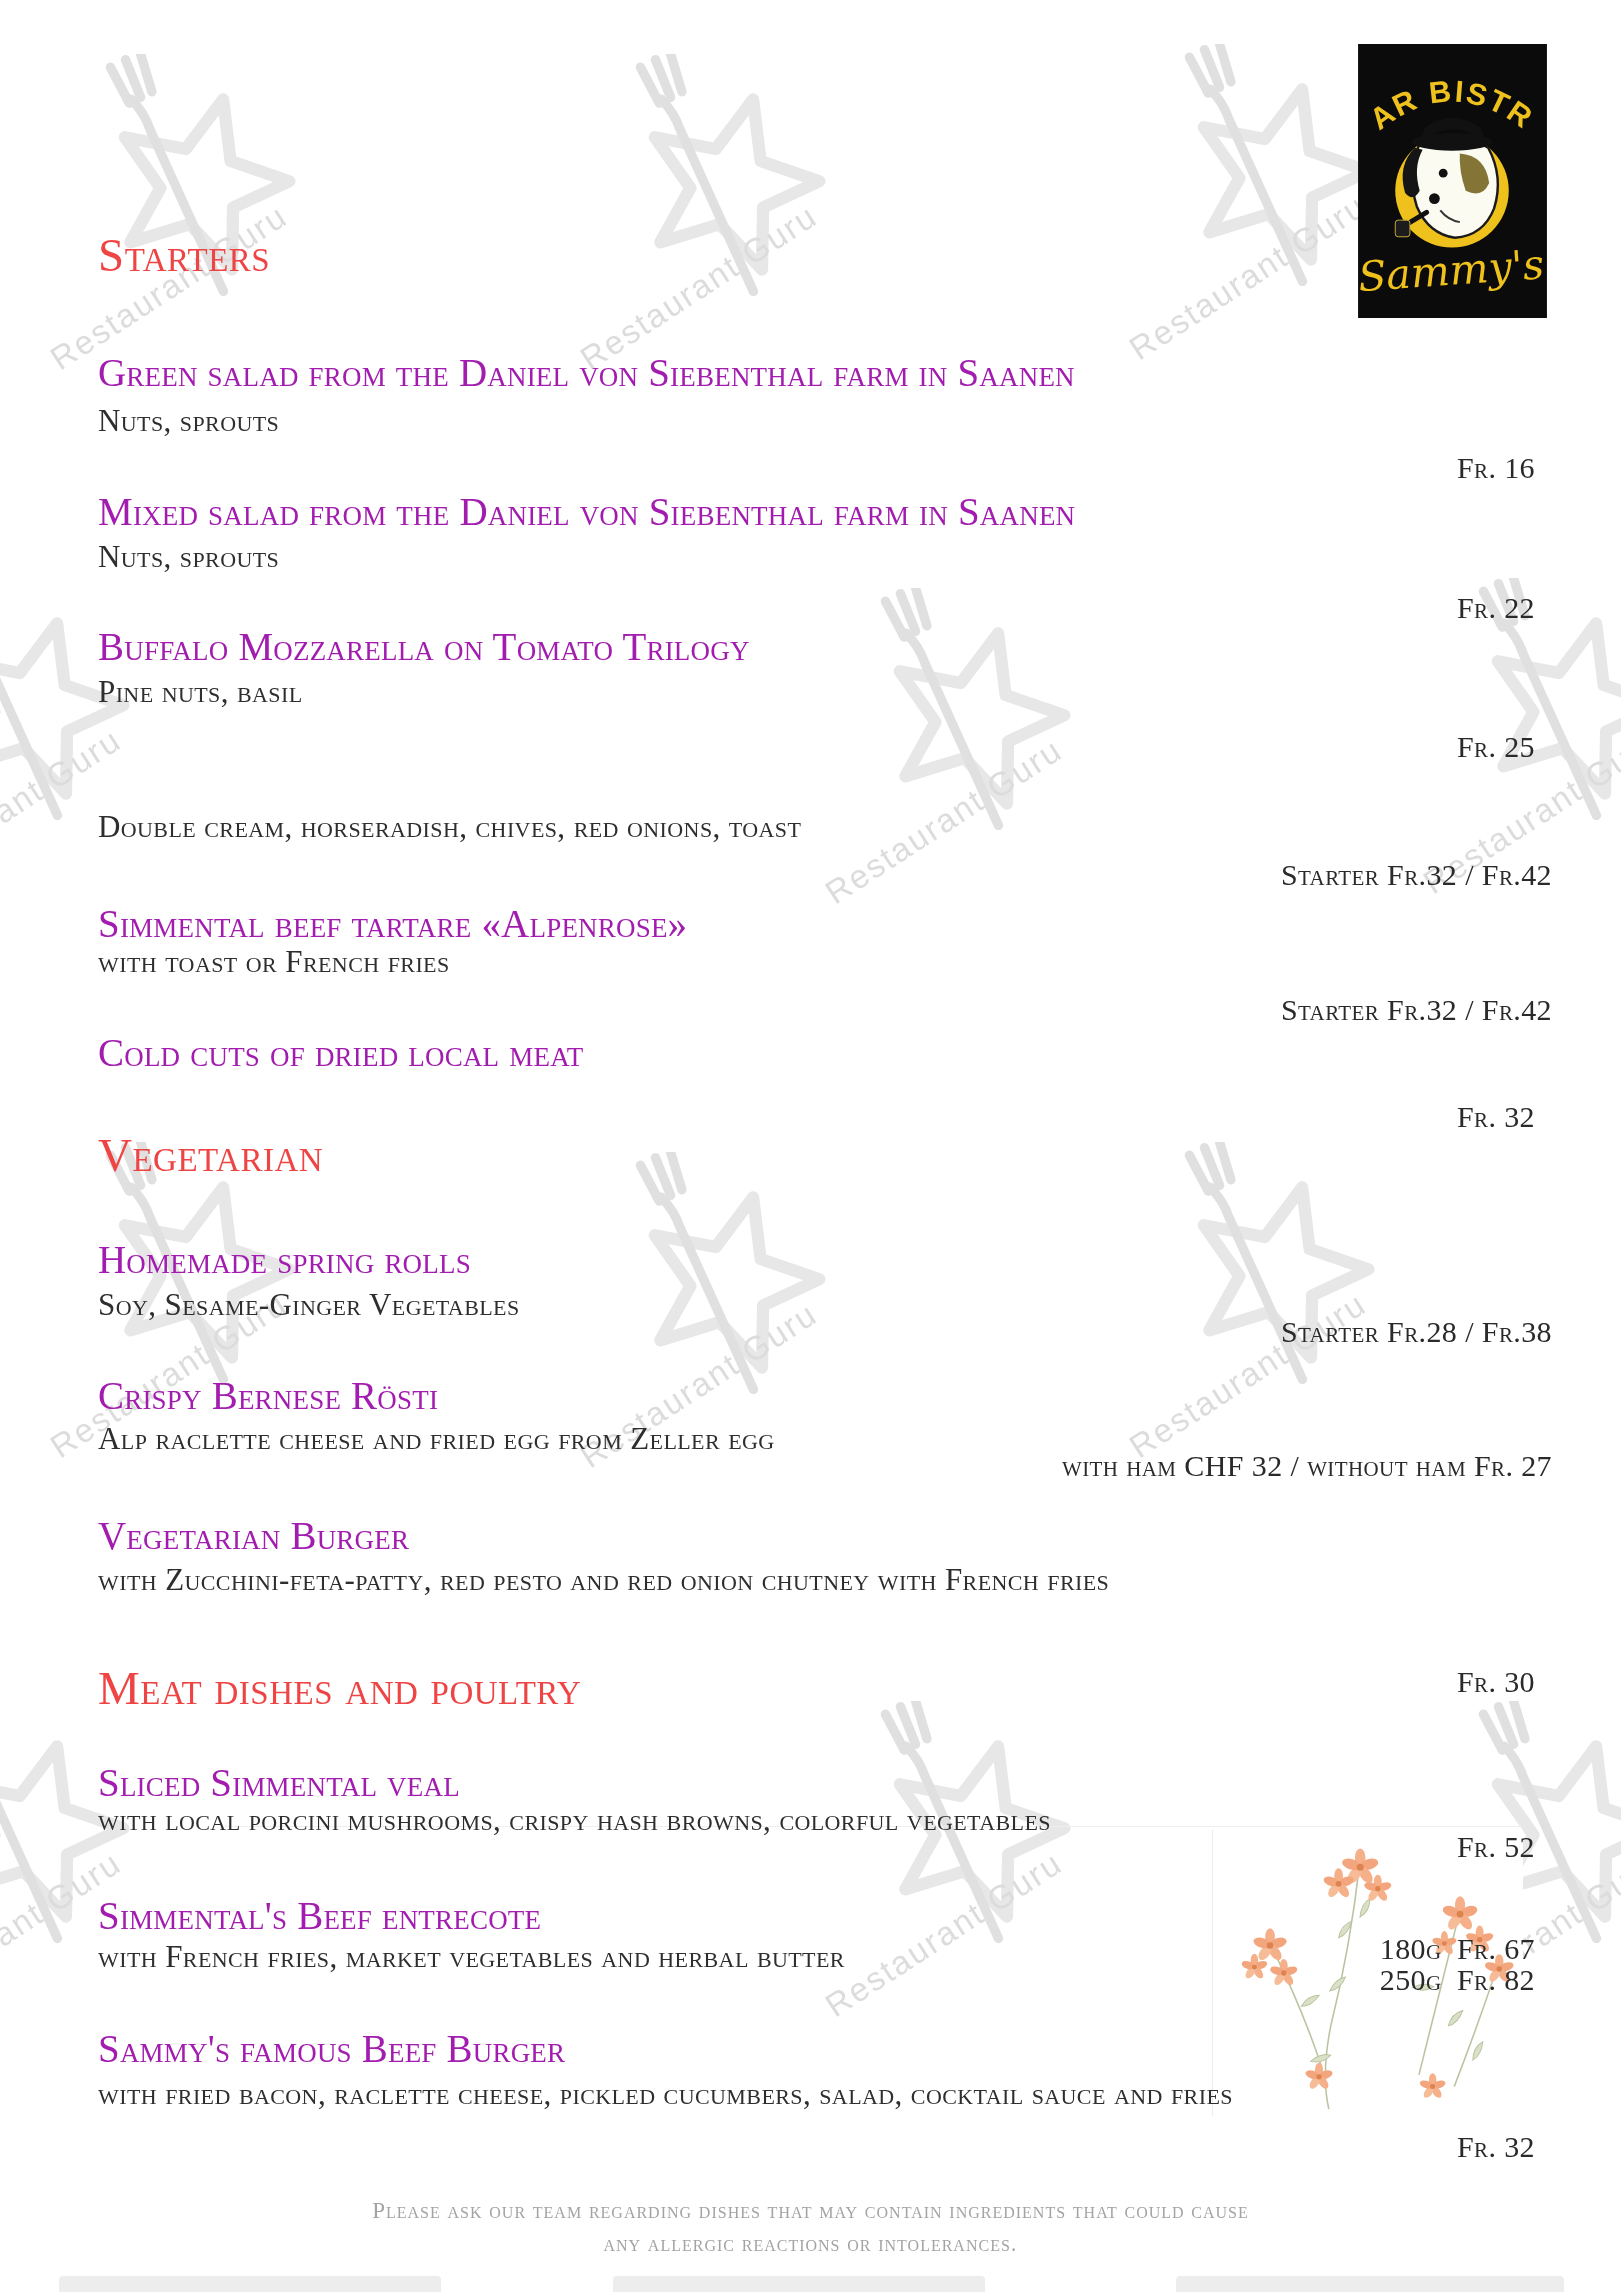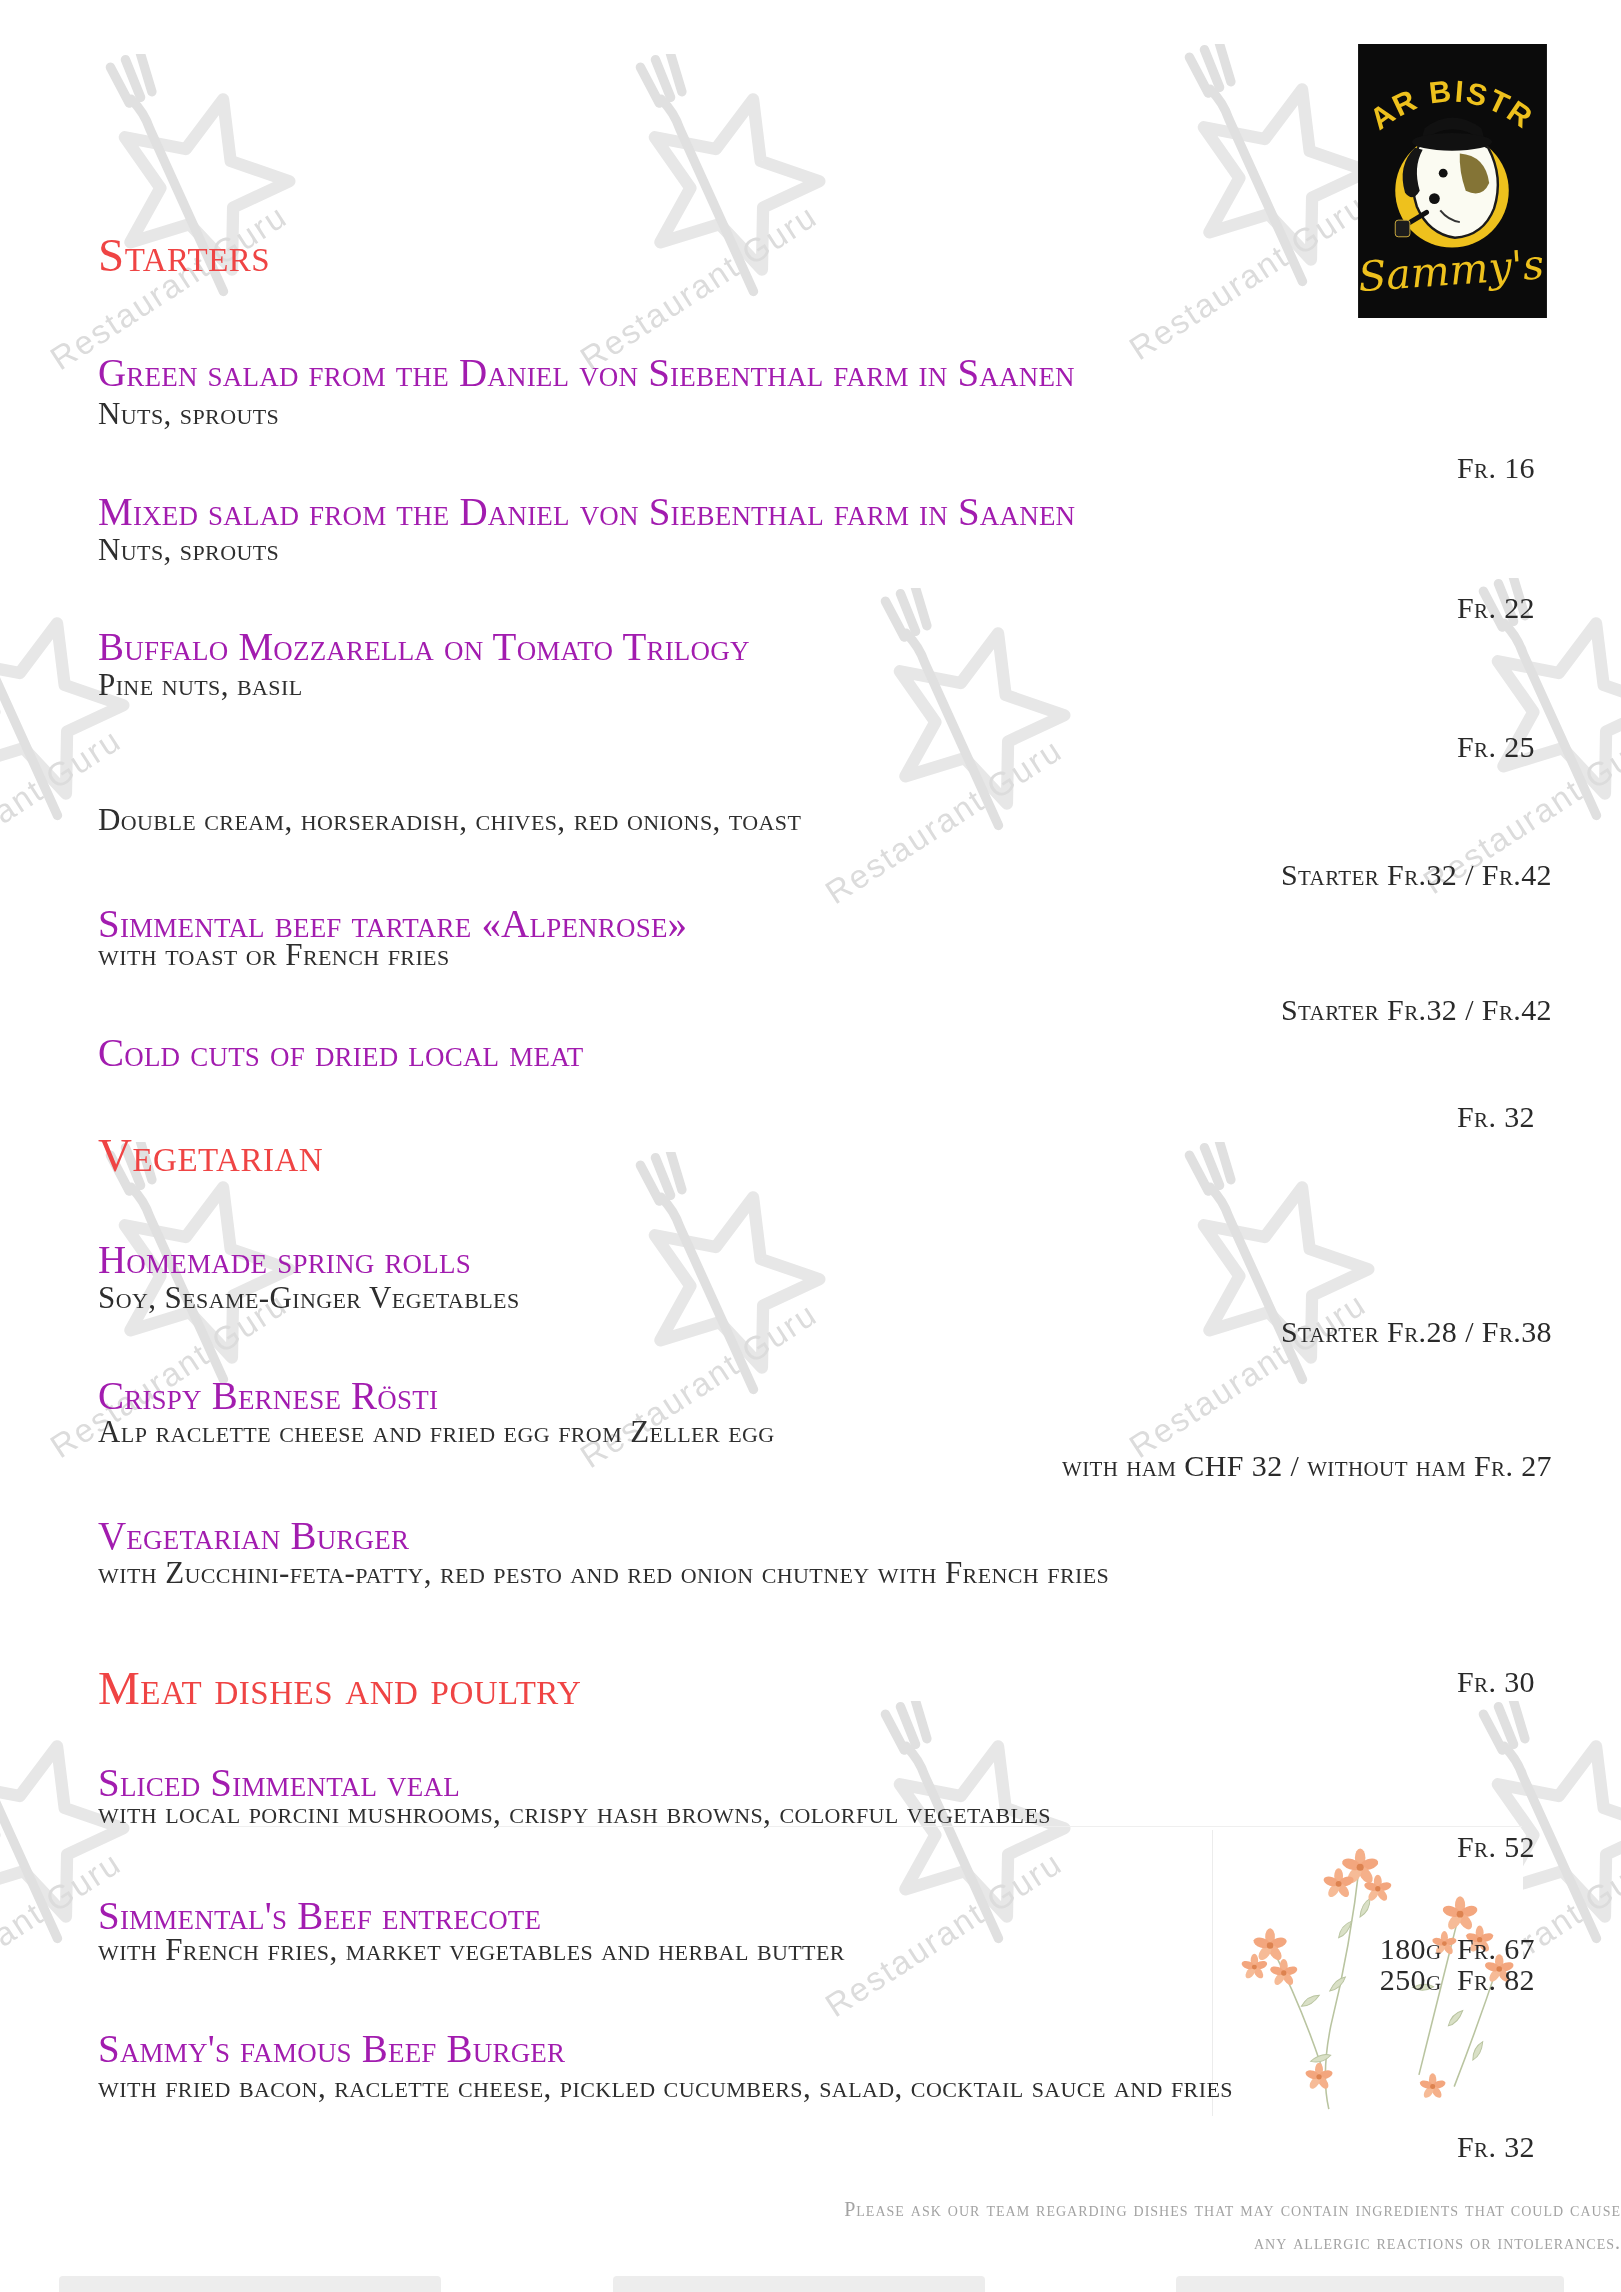--- a/index.html
+++ b/index.html
@@ -15,27 +15,27 @@
     position:absolute;left:-24.5px;top:289px;display:block;white-space:nowrap;
     font-family:"Liberation Sans",sans-serif;font-size:33px;letter-spacing:2px;
     color:#dcdcdc;transform:rotate(-33deg);transform-origin:left center;
   }
   .wm-frag{position:absolute;height:16.7px;background:#ededed;border-radius:3.9px 3.9px 0 0;}
   .sec{position:absolute;left:98px;white-space:nowrap;z-index:2;
        font-variant:small-caps;font-size:47px;letter-spacing:0.5px;color:#ef4444;}
   .t{position:absolute;left:98px;white-space:nowrap;z-index:2;
      font-variant:small-caps;font-size:39px;letter-spacing:0.2px;color:#a21caf;}
   .d{position:absolute;left:98px;white-space:nowrap;z-index:2;
-     font-variant:small-caps;font-size:31px;letter-spacing:0.4px;color:#2e2e2e;}
+     font-variant:small-caps;font-size:31px;letter-spacing:0.4px;color:#2e2e2e;margin-top:7px;}
   .p{position:absolute;right:86px;white-space:nowrap;text-align:right;z-index:3;
      font-variant:small-caps;font-size:30px;letter-spacing:0.4px;color:#2a2a2a;}
   .p.wide{right:69px;}
   .footer{
-    position:absolute;left:0;width:100%;text-align:right;z-index:2;
-    font-variant:small-caps;font-size:20px;letter-spacing:1px;color:#a3a3a3;font-family:Liberation Serif, serif;
+    position:absolute;left:0;width:100%;text-align:center;z-index:2;
+    font-variant:small-caps;font-size:23px;letter-spacing:1px;color:#a3a3a3;font-family:Liberation Serif, serif;
   }
   
   .logo{position:absolute;left:1358px;top:44px;width:189px;height:274px;z-index:4;}
   .logo svg{display:block;width:100%;height:100%;}
   
   .flower{
     position:absolute;left:1212px;top:1830px;width:310px;height:286px;z-index:1;
     background:#ffffff;border-left:1px solid #ececec;
   }
   .flower svg{display:block;width:100%;height:100%;}

